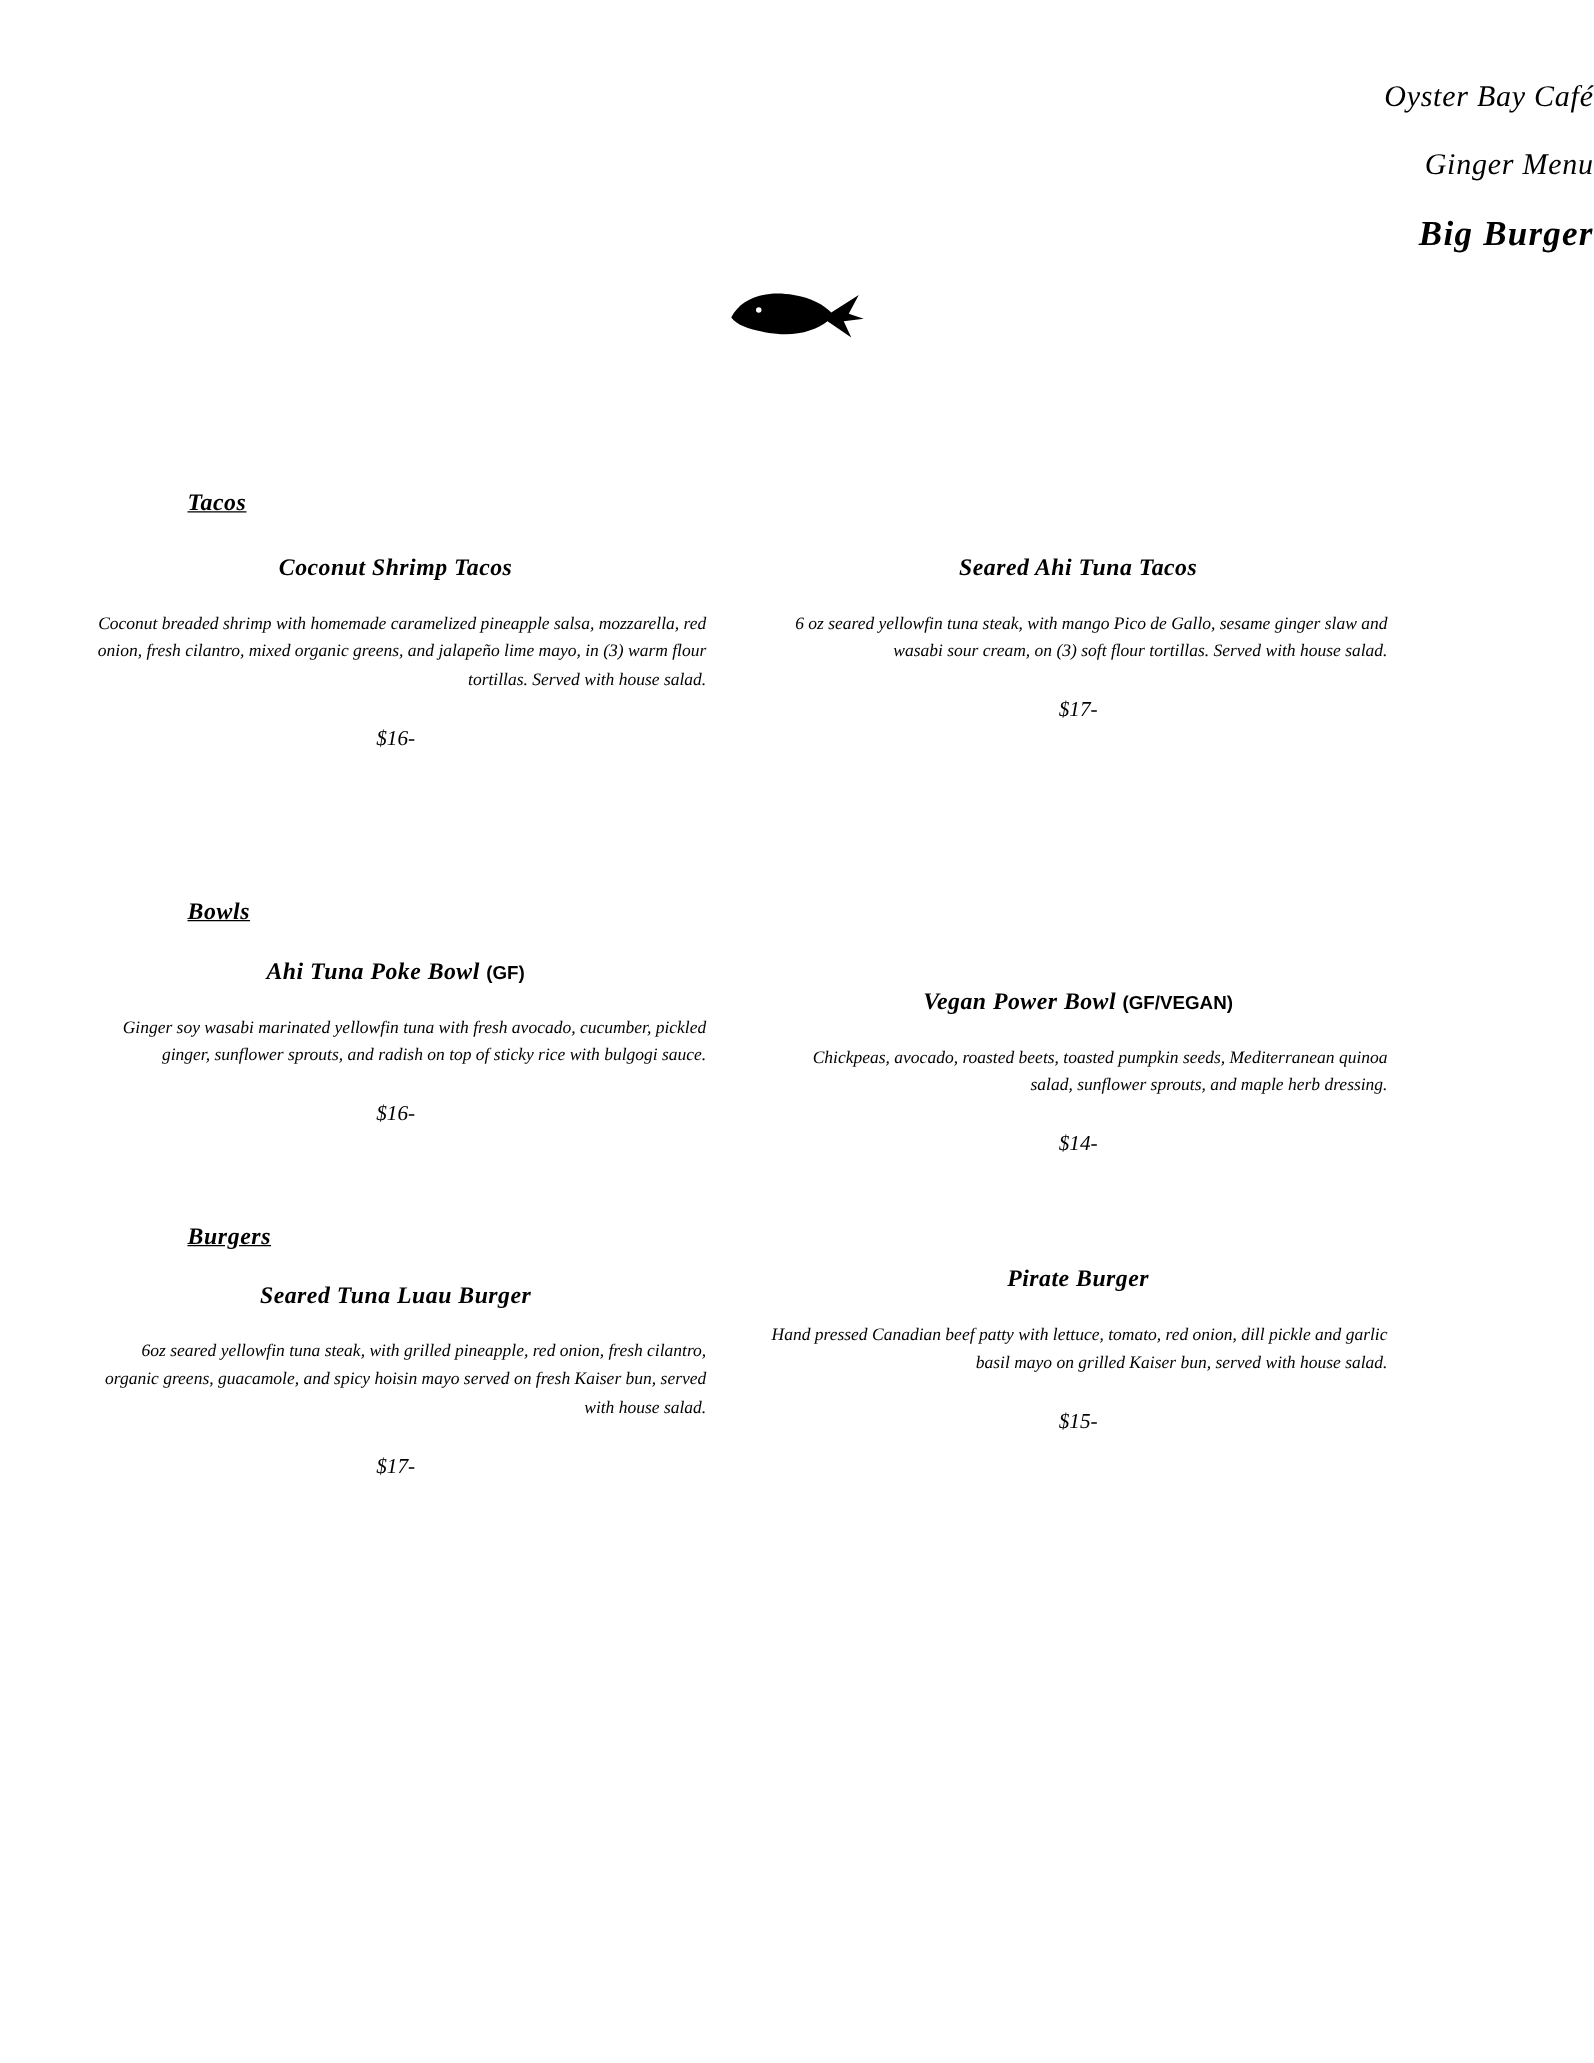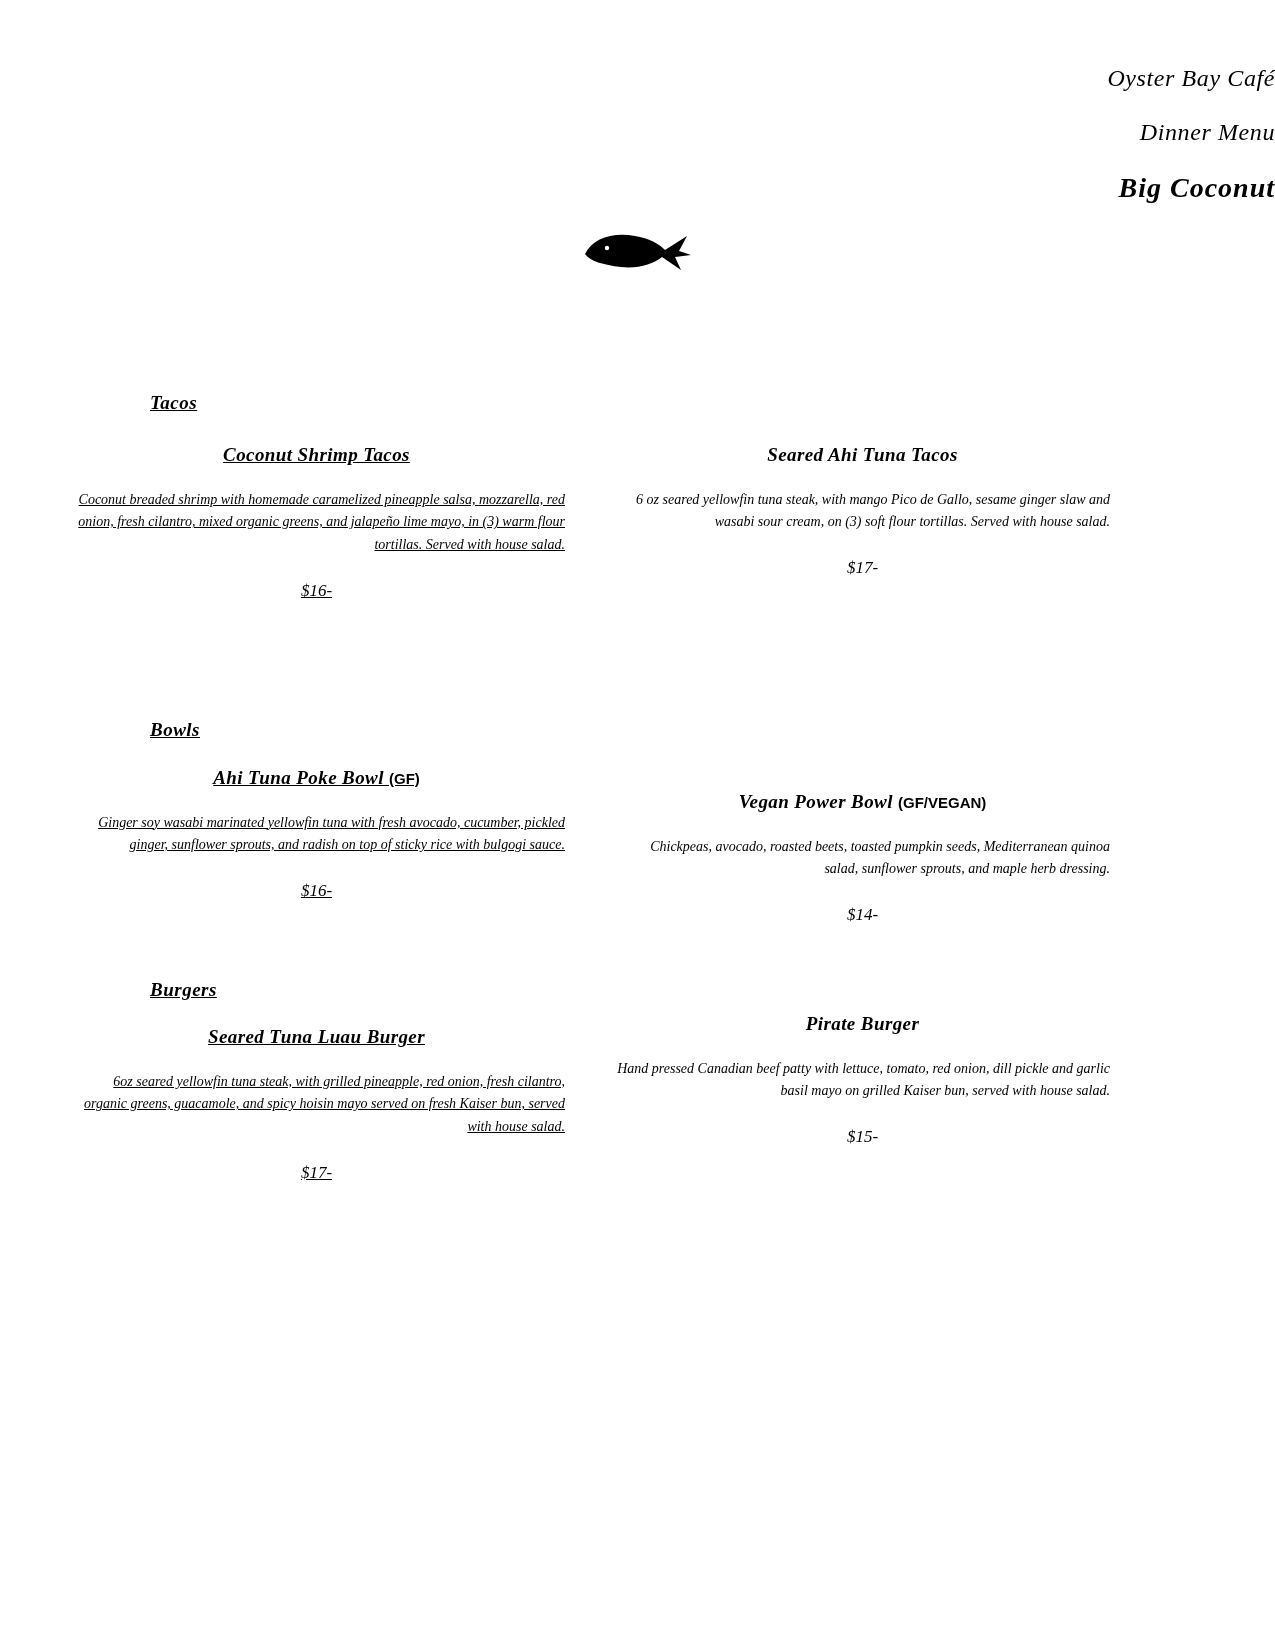--- a/index.html
+++ b/index.html
@@ -80,21 +80,20 @@
     display: flex;
     width: 1275px;
   }
   .col {
     box-sizing: border-box;
   }
   .col-left {
     width: 575px;
     padding-left: 68px;
     padding-right: 10px;
-    text-decoration: underline;
   }
   .col-right {
     width: 700px;
     padding-left: 40px;
     padding-right: 165px;
   }
 
   .item-name {
     font-family: "Liberation Serif", serif;
     font-style: italic;
@@ -127,22 +126,22 @@
     margin-top: 24px;
   }
 </style>
 </head>
 <body>
 
 <div class="page">
 
   <div class="header">
     <div class="cafe-name">Oyster Bay Café</div>
-    <div class="menu-type">Dinner Menu</div>
-    <div class="menu-title">Big Coconut</div>
+    <div class="menu-type">Ginger Menu</div>
+    <div class="menu-title">Big Burger</div>
     <div class="fish-wrap">
       <svg width="110" height="52" viewBox="0 0 110 52">
         <path fill="#000000" d="M2 30 C10 14, 30 8, 52 12 C66 14, 76 20, 82 26 L104 12 L96 27 L108 31 L92 33 L98 46 L79 33 C70 40, 55 45, 38 43 C20 41, 7 37, 2 30 Z"></path>
         <circle cx="24" cy="24" r="2.2" fill="#ffffff"></circle>
       </svg>
     </div>
   </div>
 
   <div class="menu-body">
 

